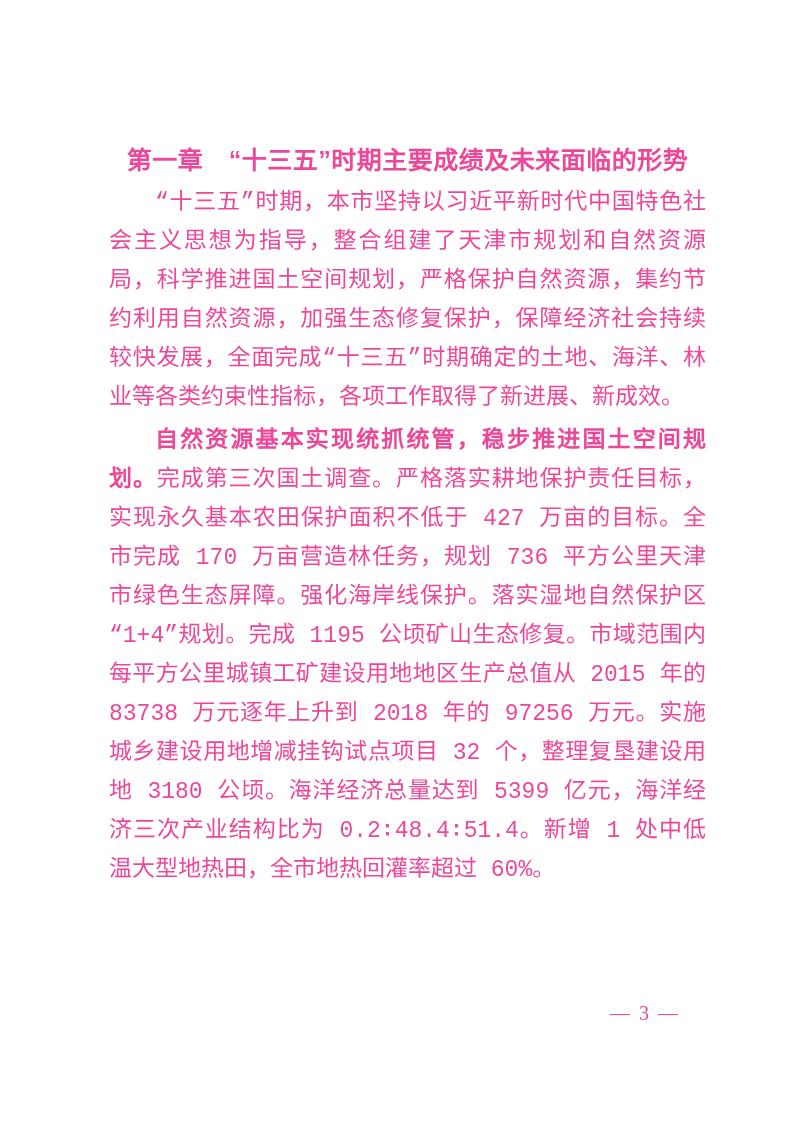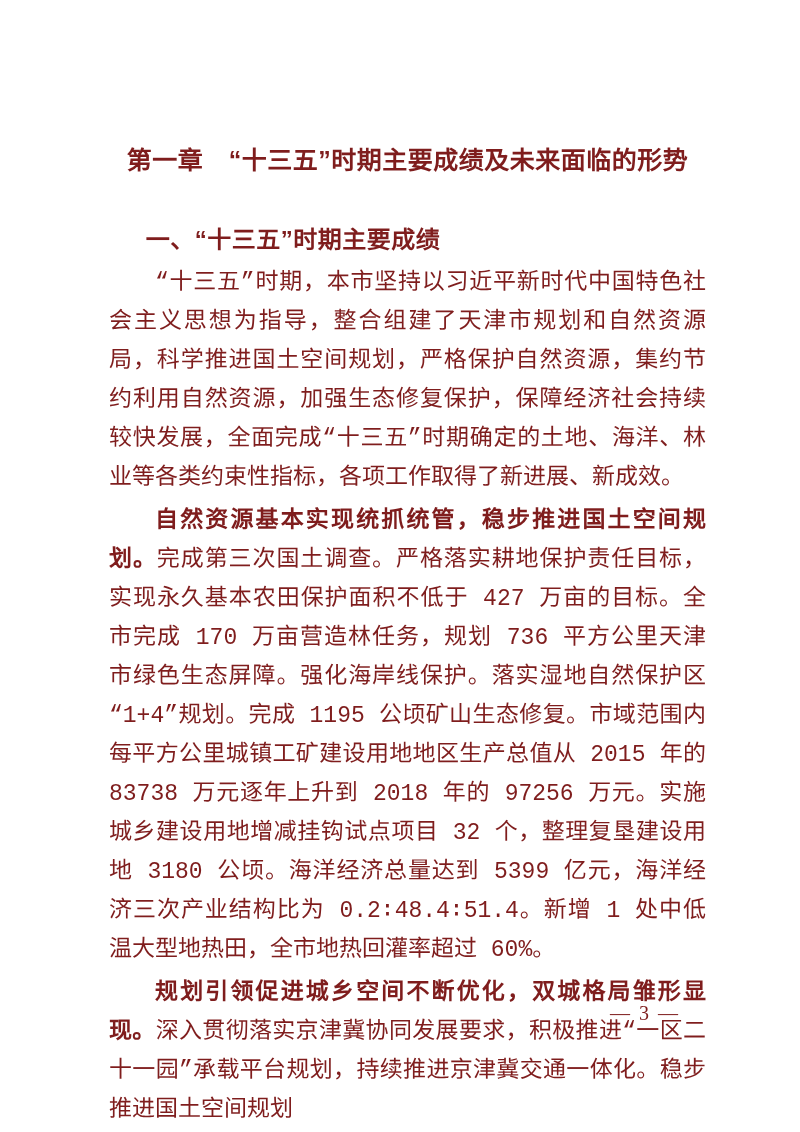--- a/index.html
+++ b/index.html
@@ -7,21 +7,21 @@
     padding: 0;
     background: #ffffff;
   }
   .page {
     position: relative;
     width: 800px;
     height: 1132px;
     background: #ffffff;
     box-sizing: border-box;
     padding: 145px 90px 0 105px;
-    color: #7f1d1d;
+    color: #ec4899;
     overflow: hidden;
   }
   .chapter-title {
     margin: 0;
     font-family: "Liberation Sans", "DejaVu Sans", sans-serif;
     font-weight: bold;
     font-size: 25px;
     line-height: 30px;
     text-align: center;
     letter-spacing: 0.5px;
@@ -61,27 +61,25 @@
     white-space: nowrap;
   }
 </style>
 </head>
 <body>
 
 <div class="page">
 
   <h1 class="chapter-title">第一章　“十三五”时期主要成绩及未来面临的形势</h1>
 
-  <h2 class="section-heading">一、“十三五”时期主要成绩</h2>
 
   <div class="body-text">
 
     <p><span class="para-lead"></span><span>“十三五”时期，本市坚持以习近平新时代中国特色社会主义思想为指导，整合组建了天津市规划和自然资源局，科学推进国土空间规划，严格保护自然资源，集约节约利用自然资源，加强生态修复保护，保障经济社会持续较快发展，全面完成“十三五”时期确定的土地、海洋、林业等各类约束性指标，各项工作取得了新进展、新成效。</span></p>
 
     <p><span class="para-lead">自然资源基本实现统抓统管，稳步推进国土空间规划。</span><span>完成第三次国土调查。严格落实耕地保护责任目标，实现永久基本农田保护面积不低于 427 万亩的目标。全市完成 170 万亩营造林任务，规划 736 平方公里天津市绿色生态屏障。强化海岸线保护。落实湿地自然保护区“1+4”规划。完成 1195 公顷矿山生态修复。市域范围内每平方公里城镇工矿建设用地地区生产总值从 2015 年的 83738 万元逐年上升到 2018 年的 97256 万元。实施城乡建设用地增减挂钩试点项目 32 个，整理复垦建设用地 3180 公顷。海洋经济总量达到 5399 亿元，海洋经济三次产业结构比为 0.2∶48.4∶51.4。新增 1 处中低温大型地热田，全市地热回灌率超过 60%。</span></p>
 
-    <p><span class="para-lead">规划引领促进城乡空间不断优化，双城格局雏形显现。</span><span>深入贯彻落实京津冀协同发展要求，积极推进“一区二十一园”承载平台规划，持续推进京津冀交通一体化。稳步推进国土空间规划</span></p>
 
   </div>
 
   <div class="page-number">— 3 —</div>
 
 </div>
 
 </body></html>

